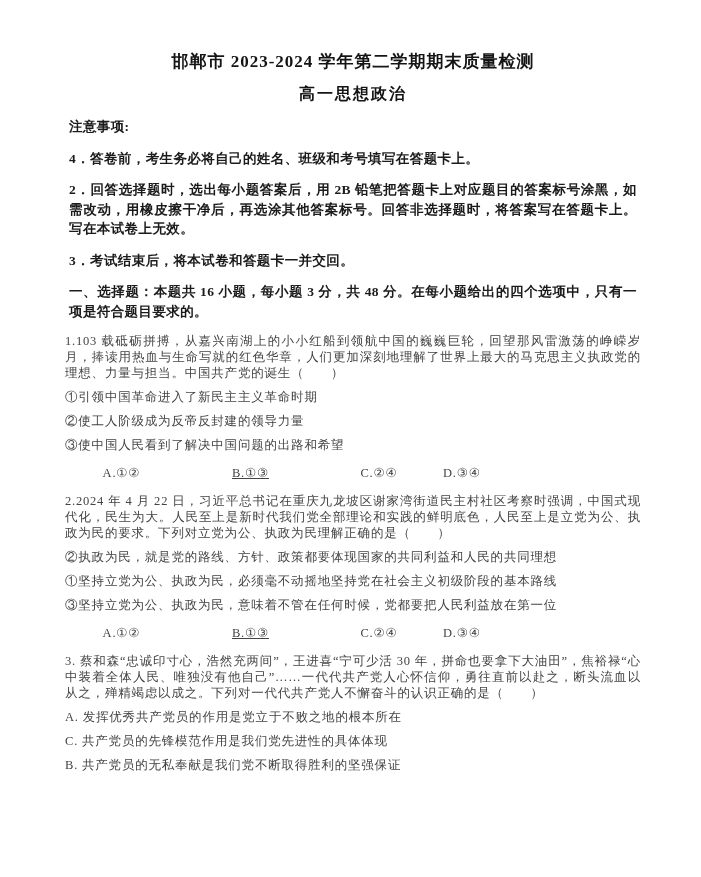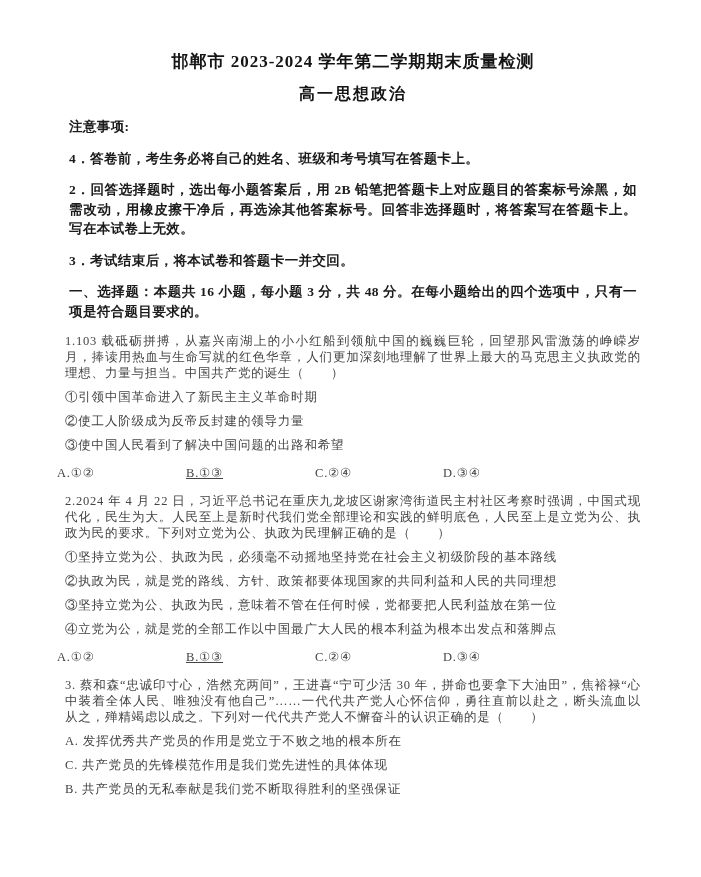--- a/index.html
+++ b/index.html
@@ -54,20 +54,21 @@
     margin: 8px;
     line-height: 16px;
     text-align: justify;
   }
   .choice-row {
     display: flex;
     line-height: 24px;
   }
   .choice-row span {
     display: inline-block;
+    text-align: center;
   }
   .choice-row span:nth-child(1) { width: 129px; }
   .choice-row span:nth-child(2) { width: 129px; text-decoration: underline; }
   .choice-row span:nth-child(3) { width: 128px; }
 </style>
 </head>
 <body>
 
 <div class="page">
 
@@ -92,24 +93,23 @@
       <div class="choice-row">
         <span>A.①②</span>
         <span>B.①③</span>
         <span>C.②④</span>
         <span>D.③④</span>
       </div>
     </div>
 
     <div class="question">
       <p>2.2024 年 4 月 22 日，习近平总书记在重庆九龙坡区谢家湾街道民主村社区考察时强调，中国式现代化，民生为大。人民至上是新时代我们党全部理论和实践的鲜明底色，人民至上是立党为公、执政为民的要求。下列对立党为公、执政为民理解正确的是（　　）</p>
+      <p>②执政为民，就是党的路线、方针、政策都要体现国家的共同利益和人民的共同理想</p>
       <p>①坚持立党为公、执政为民，必须毫不动摇地坚持党在社会主义初级阶段的基本路线</p>
-      <p>②执政为民，就是党的路线、方针、政策都要体现国家的共同利益和人民的共同理想</p>
       <p>③坚持立党为公、执政为民，意味着不管在任何时候，党都要把人民利益放在第一位</p>
-      <p>④立党为公，就是党的全部工作以中国最广大人民的根本利益为根本出发点和落脚点</p>
       <div class="choice-row">
         <span>A.①②</span>
         <span>B.①③</span>
         <span>C.②④</span>
         <span>D.③④</span>
       </div>
     </div>
 
     <div class="question">
       <p>3. 蔡和森“忠诚印寸心，浩然充两间”，王进喜“宁可少活 30 年，拼命也要拿下大油田”，焦裕禄“心中装着全体人民、唯独没有他自己”……一代代共产党人心怀信仰，勇往直前以赴之，断头流血以从之，殚精竭虑以成之。下列对一代代共产党人不懈奋斗的认识正确的是（　　）</p>

